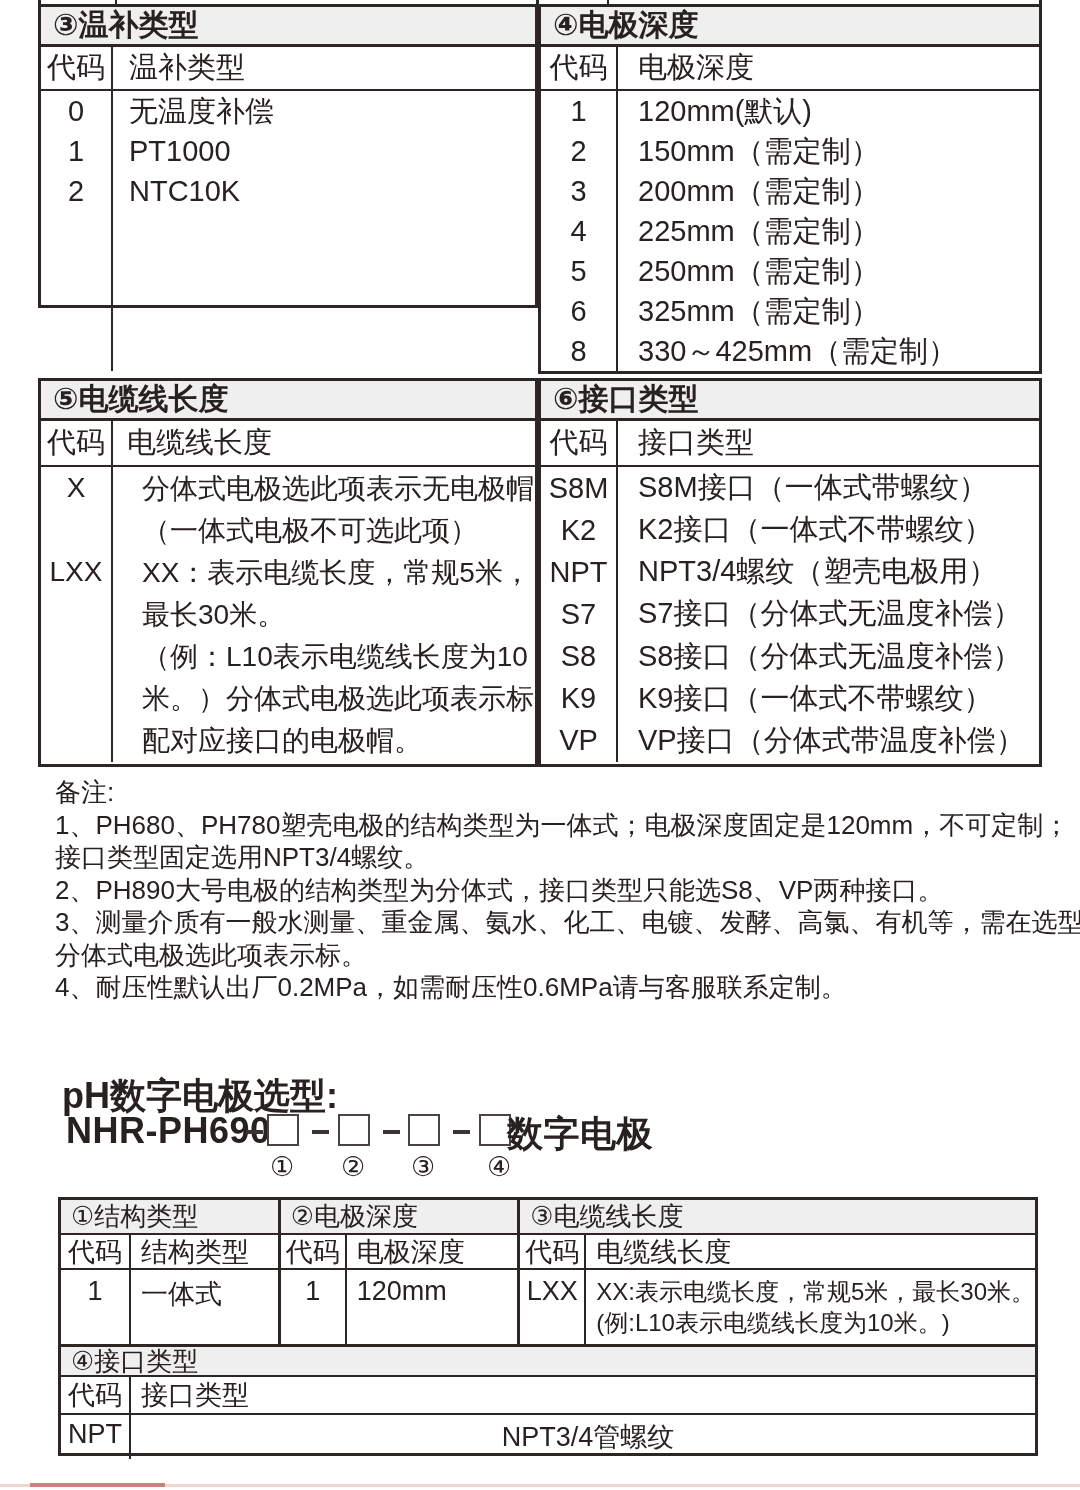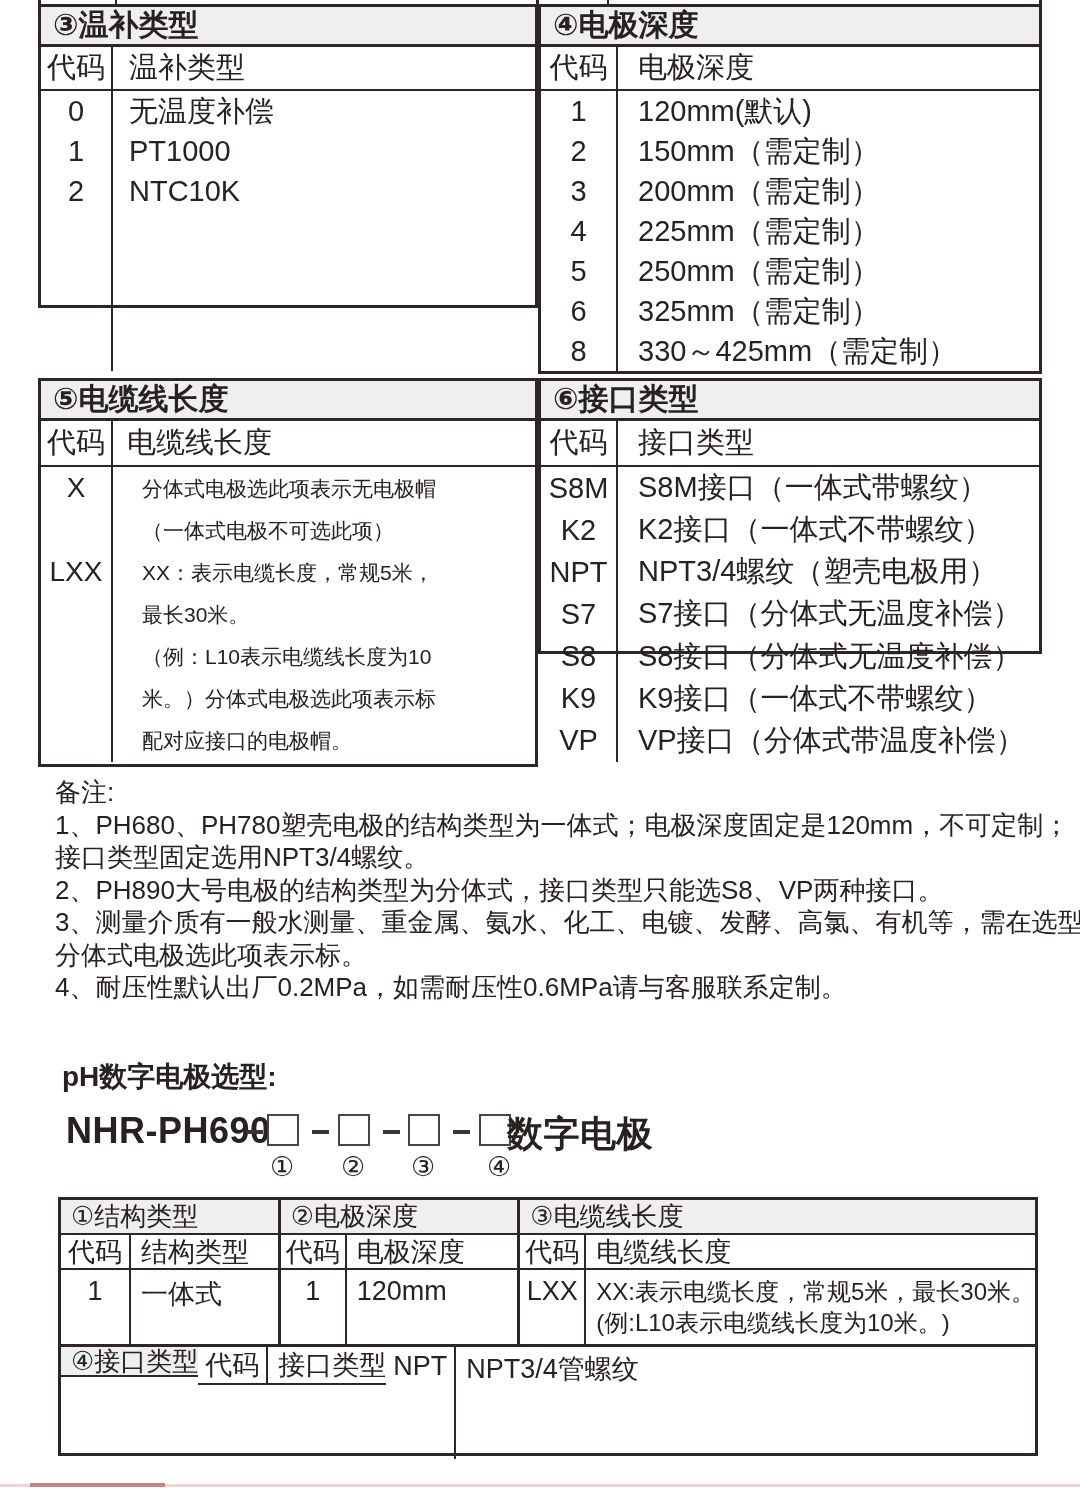--- a/index.html
+++ b/index.html
@@ -24,47 +24,47 @@
   .st-head .hv{display:flex;align-items:center;flex:1;}
   .st-body{display:flex;}
   .code-col{flex:0 0 auto;border-right:2px solid var(--bc);display:flex;flex-direction:column;}
   .val-col{flex:1;display:flex;flex-direction:column;}
   .c40{height:40px;line-height:40px;text-align:center;font-size:29px;}
   .v40{height:40px;line-height:40px;font-size:29px;white-space:nowrap;}
   .cfx{flex:1;display:flex;align-items:center;justify-content:center;font-size:29px;}
   .vfx{flex:1;display:flex;align-items:center;font-size:29px;white-space:nowrap;}
   .w70{width:70px;} .w75{width:75px;}
   .pl16{padding-left:16px;} .pl20{padding-left:20px;} .pl14{padding-left:14px;}
-  .line42{height:42px;line-height:42px;font-size:21px;white-space:nowrap;padding-left:29px;}
+  .line42{height:42px;line-height:42px;font-size:28px;white-space:nowrap;padding-left:29px;}
 
   
   .note-line{height:32.5px;line-height:32.5px;font-size:26px;white-space:nowrap;}
 
   
-  .sel-heading{font-size:28px;font-weight:bold;white-space:nowrap;}
+  .sel-heading{font-size:36px;font-weight:bold;white-space:nowrap;margin-top:14px;}
   .model-text{font-size:36px;font-weight:700;letter-spacing:.5px;white-space:nowrap;}
   .model-dash{width:17px;height:4px;background:#3b3434;}
   .model-box{width:32px;height:32px;border:2px solid #4a4343;box-sizing:border-box;background:#fff;}
   .circ-num{font-size:27px;line-height:27px;}
 
   
   .bt{position:absolute;left:58px;top:1197px;width:980px;height:259px;border:3px solid var(--bc);
       box-sizing:border-box;background:#fff;}
   .bt-row1{display:flex;height:144px;}
   .bt-sec{display:flex;flex-direction:column;box-sizing:border-box;}
   .bt-sec.brd{border-right:3px solid var(--bc);}
   .bt-title{height:33px;background:var(--hbg);border-bottom:2px solid var(--bc);
             font-size:26px;font-weight:normal;display:flex;align-items:center;padding-left:10px;}
   .bt-head{height:33px;border-bottom:2px solid var(--bc);display:flex;font-size:27px;}
   .bt-head .hc{display:flex;align-items:center;justify-content:center;border-right:2px solid var(--bc);}
   .bt-head .hv{flex:1;display:flex;align-items:center;padding-left:10px;}
   .bt-data{flex:1;display:flex;font-size:27px;}
   .bt-data .dc{display:flex;align-items:flex-start;justify-content:center;border-right:2px solid var(--bc);padding-top:6px;}
   .bt-data .dv{flex:1;padding:6px 0 0 10px;}
-  .bt-row2{border-top:3px solid var(--bc);display:flex;flex-direction:row;height:112px;}
+  .bt-row2{border-top:3px solid var(--bc);display:flex;flex-direction:column;height:112px;text-align:center;}
   .bt-row2 .bt-title{height:28px;}
   .bt-row2 .bt-head{height:36px;}
   .bt-line{font-size:24px;line-height:31px;white-space:nowrap;}
 
   
   .bar-light{position:absolute;left:0;top:1484px;width:1080px;height:3px;}
   .bar-dark{position:absolute;left:30px;top:1483px;width:135px;height:4px;}
 
   .stub{position:absolute;top:0;height:4px;background:var(--bc);}
 </style>
@@ -141,21 +141,21 @@
       <div class="line42 pl14">（一体式电极不可选此项）</div>
       <div class="line42 pl14">XX：表示电缆长度，常规5米，</div>
       <div class="line42 pl14">最长30米。</div>
       <div class="line42 pl14">（例：L10表示电缆线长度为10</div>
       <div class="line42 pl14">米。）分体式电极选此项表示标</div>
       <div class="line42 pl14">配对应接口的电极帽。</div>
     </div>
   </div>
 </div>
 
-<div class="spec-table" style="left:538px;top:378px;width:504px;height:276px;">
+<div class="spec-table" style="left:538px;top:378px;width:504px;height:389px;">
   <div class="st-title">⑥接口类型</div>
   <div class="st-head" style="height:44px;">
     <div class="hc w75" style="border-right:2px solid var(--bc);">代码</div>
     <div class="hv pl20">接口类型</div>
   </div>
   <div class="st-body" style="height:295px;">
     <div class="code-col w75">
       <div class="cfx">S8M</div>
       <div class="cfx">K2</div>
       <div class="cfx">NPT</div>

